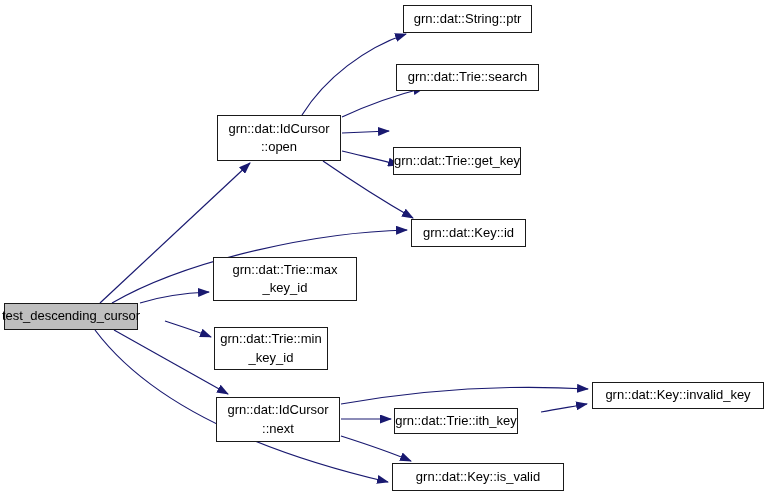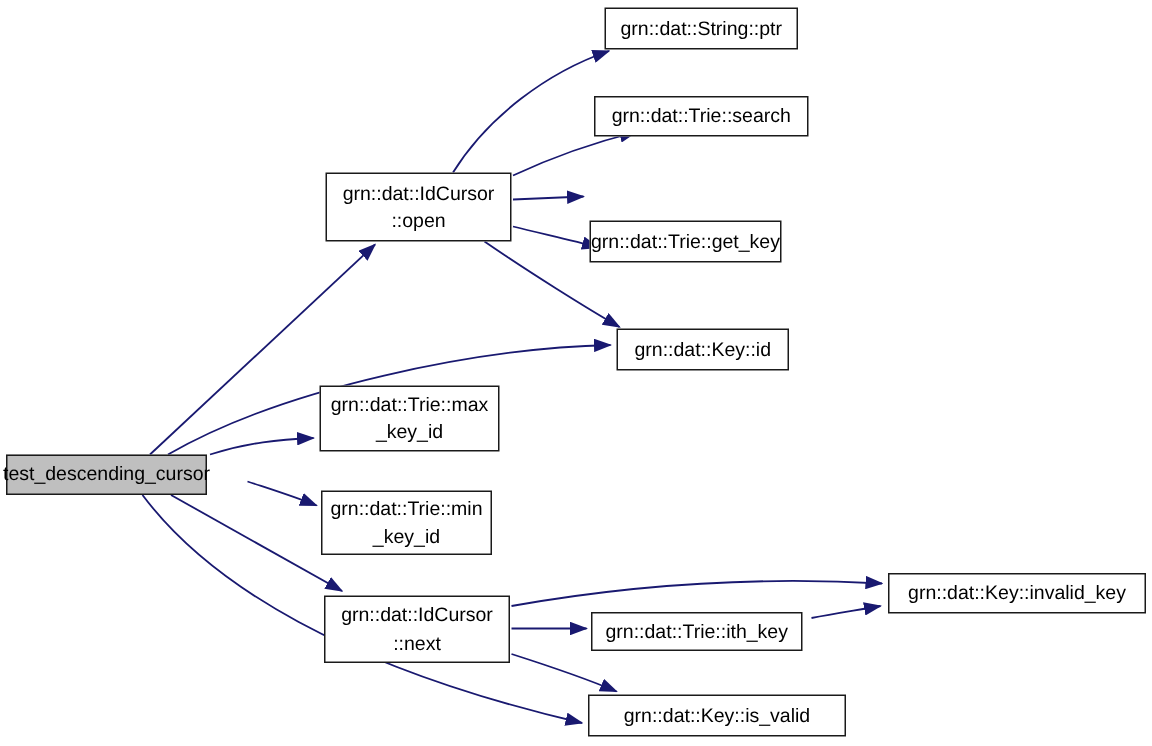--- a/index.html
+++ b/index.html
@@ -78,23 +78,23 @@
     <path class="edge" marker-end="url(#arrow)" d="M541,412 C556,409 570,407 587,404"></path>
   </svg>
 
   <div class="node root" style="left:4px;   top:303px; width:134px; height:27px;">test_descending_cursor</div>
   <div class="node" style="left:217px; top:115px; width:124px; height:46px;">grn::dat::IdCursor
 ::open</div>
   <div class="node" style="left:403px; top:5px;   width:129px; height:28px;text-align:right;">grn::dat::String::ptr</div>
   <div class="node" style="left:396px; top:64px;  width:143px; height:27px;">grn::dat::Trie::search</div>
   <div class="node" style="left:393px; top:147px; width:128px; height:28px;">grn::dat::Trie::get_key</div>
   <div class="node" style="left:411px; top:219px; width:115px; height:28px;">grn::dat::Key::id</div>
-  <div class="node" style="left:213px; top:257px; width:120px; height:44px;">grn::dat::Trie::max
+  <div class="node" style="left:213px; top:257px; width:144px; height:44px;">grn::dat::Trie::max
 _key_id</div>
   <div class="node" style="left:214px; top:327px; width:114px; height:43px;">grn::dat::Trie::min
 _key_id</div>
   <div class="node" style="left:216px; top:397px; width:124px; height:45px;">grn::dat::IdCursor
 ::next</div>
   <div class="node" style="left:592px; top:382px; width:172px; height:27px;">grn::dat::Key::invalid_key</div>
-  <div class="node" style="left:394px; top:408px; width:141px; height:26px;text-align:center;">grn::dat::Trie::ith_key</div>
+  <div class="node" style="left:394px; top:408px; width:124px; height:26px;text-align:center;">grn::dat::Trie::ith_key</div>
   <div class="node" style="left:392px; top:463px; width:172px; height:28px;">grn::dat::Key::is_valid</div>
 
 </div>
 
 </body></html>

